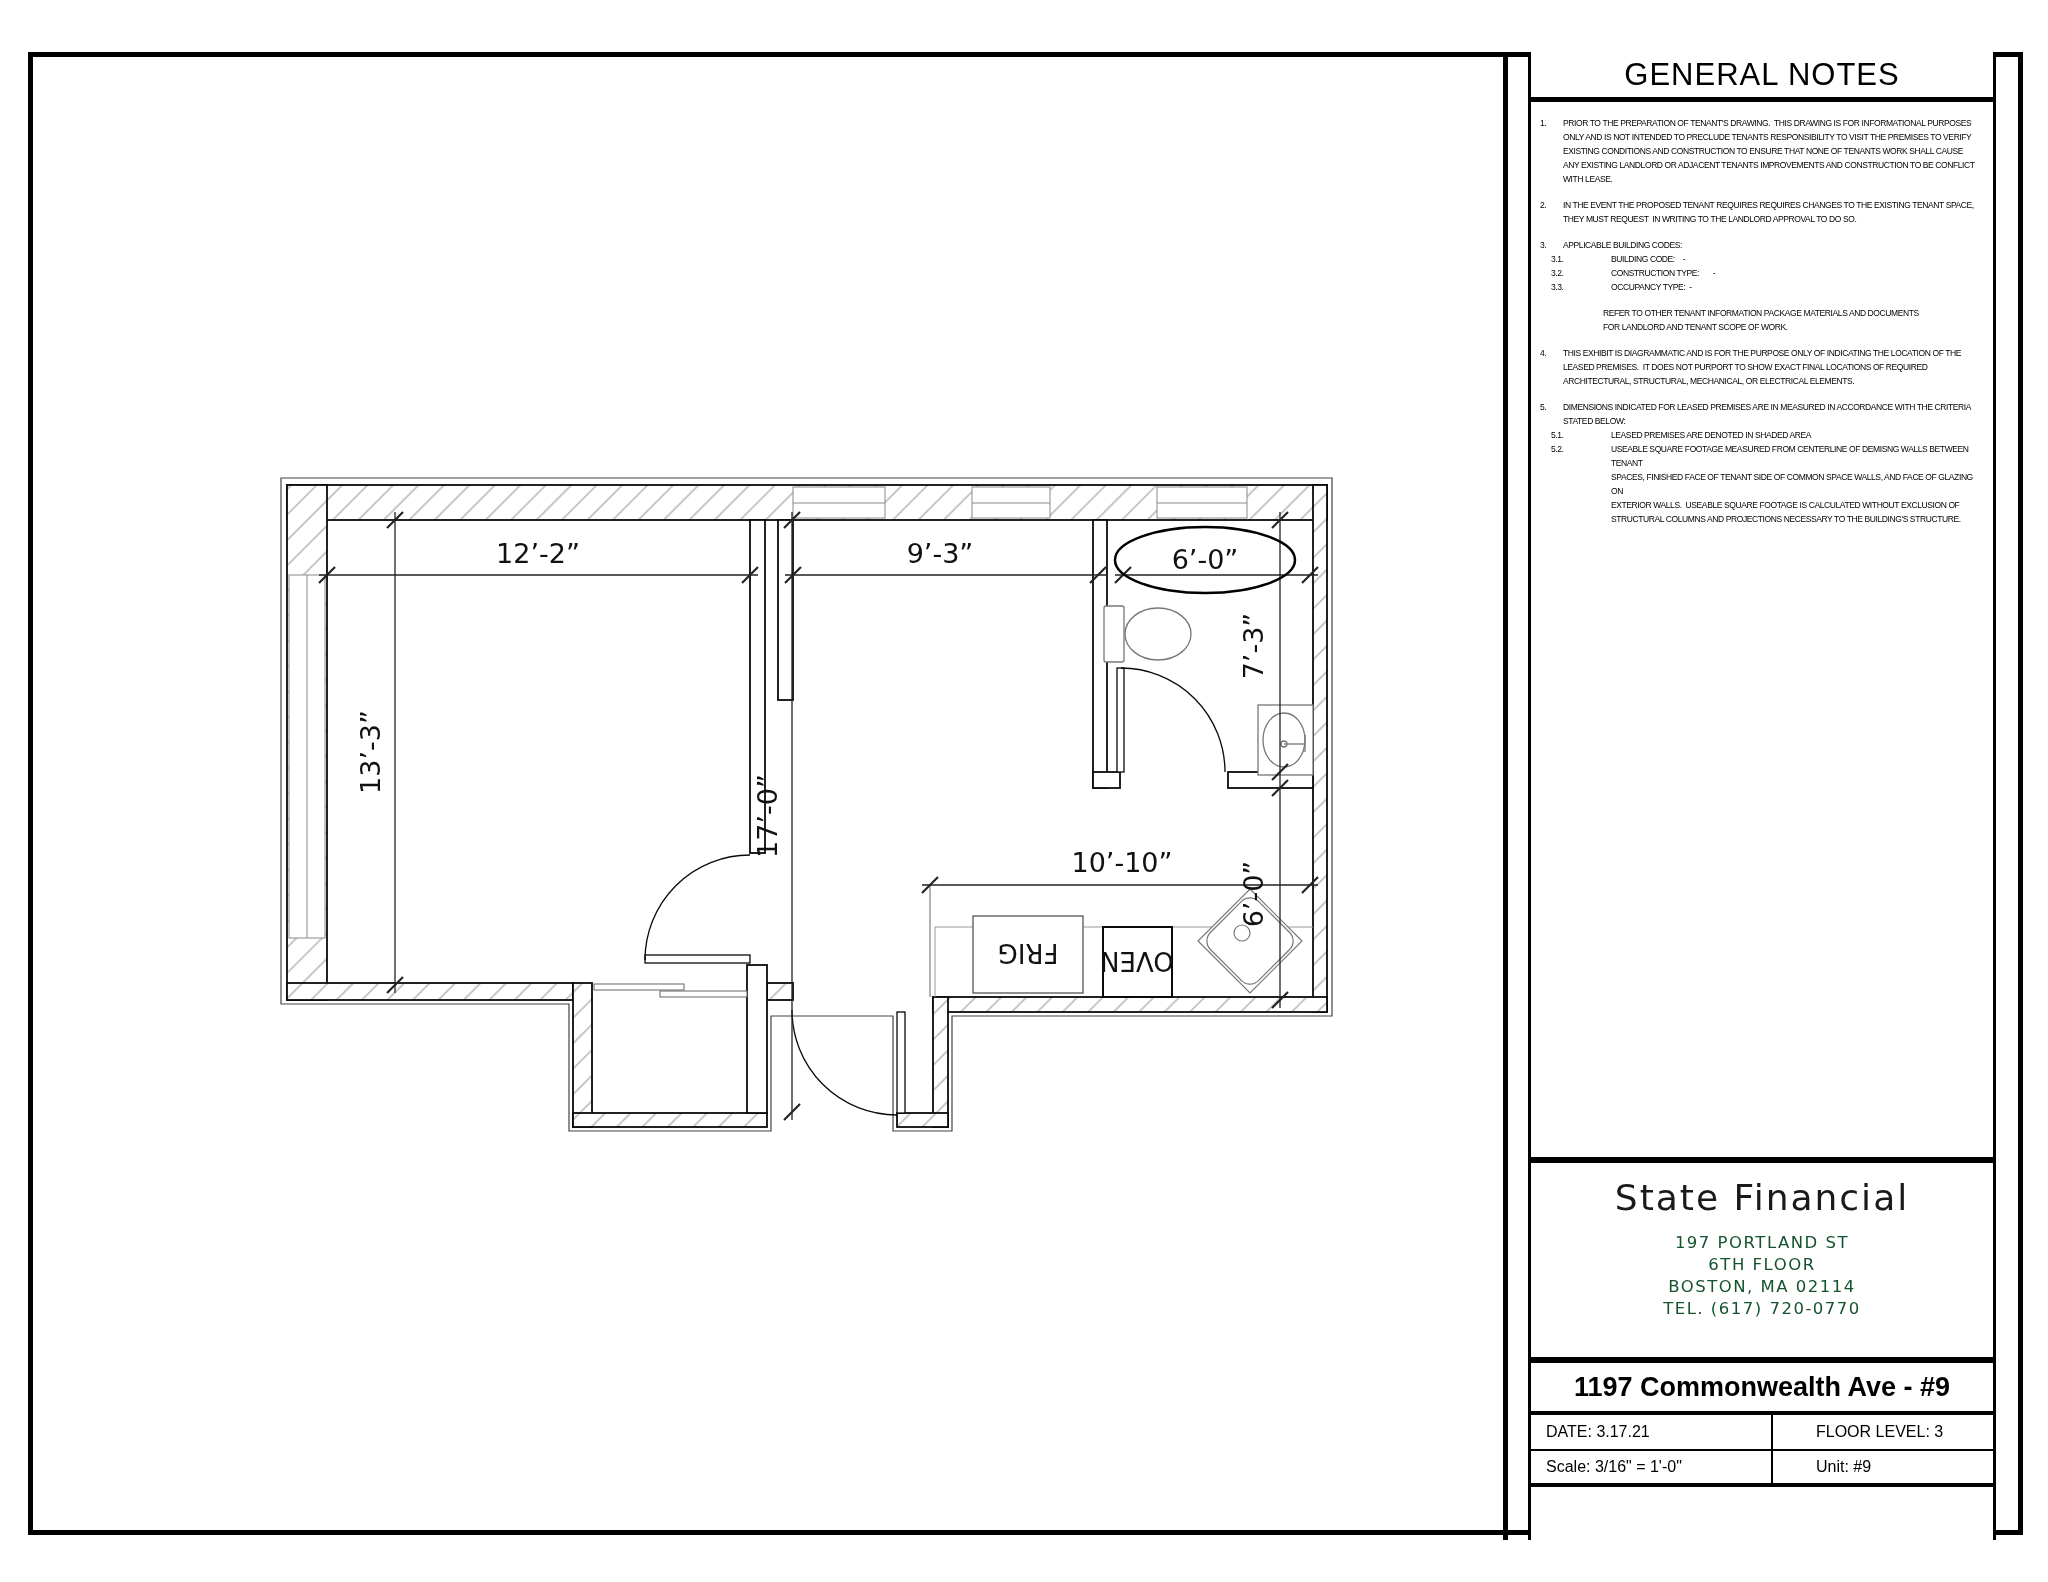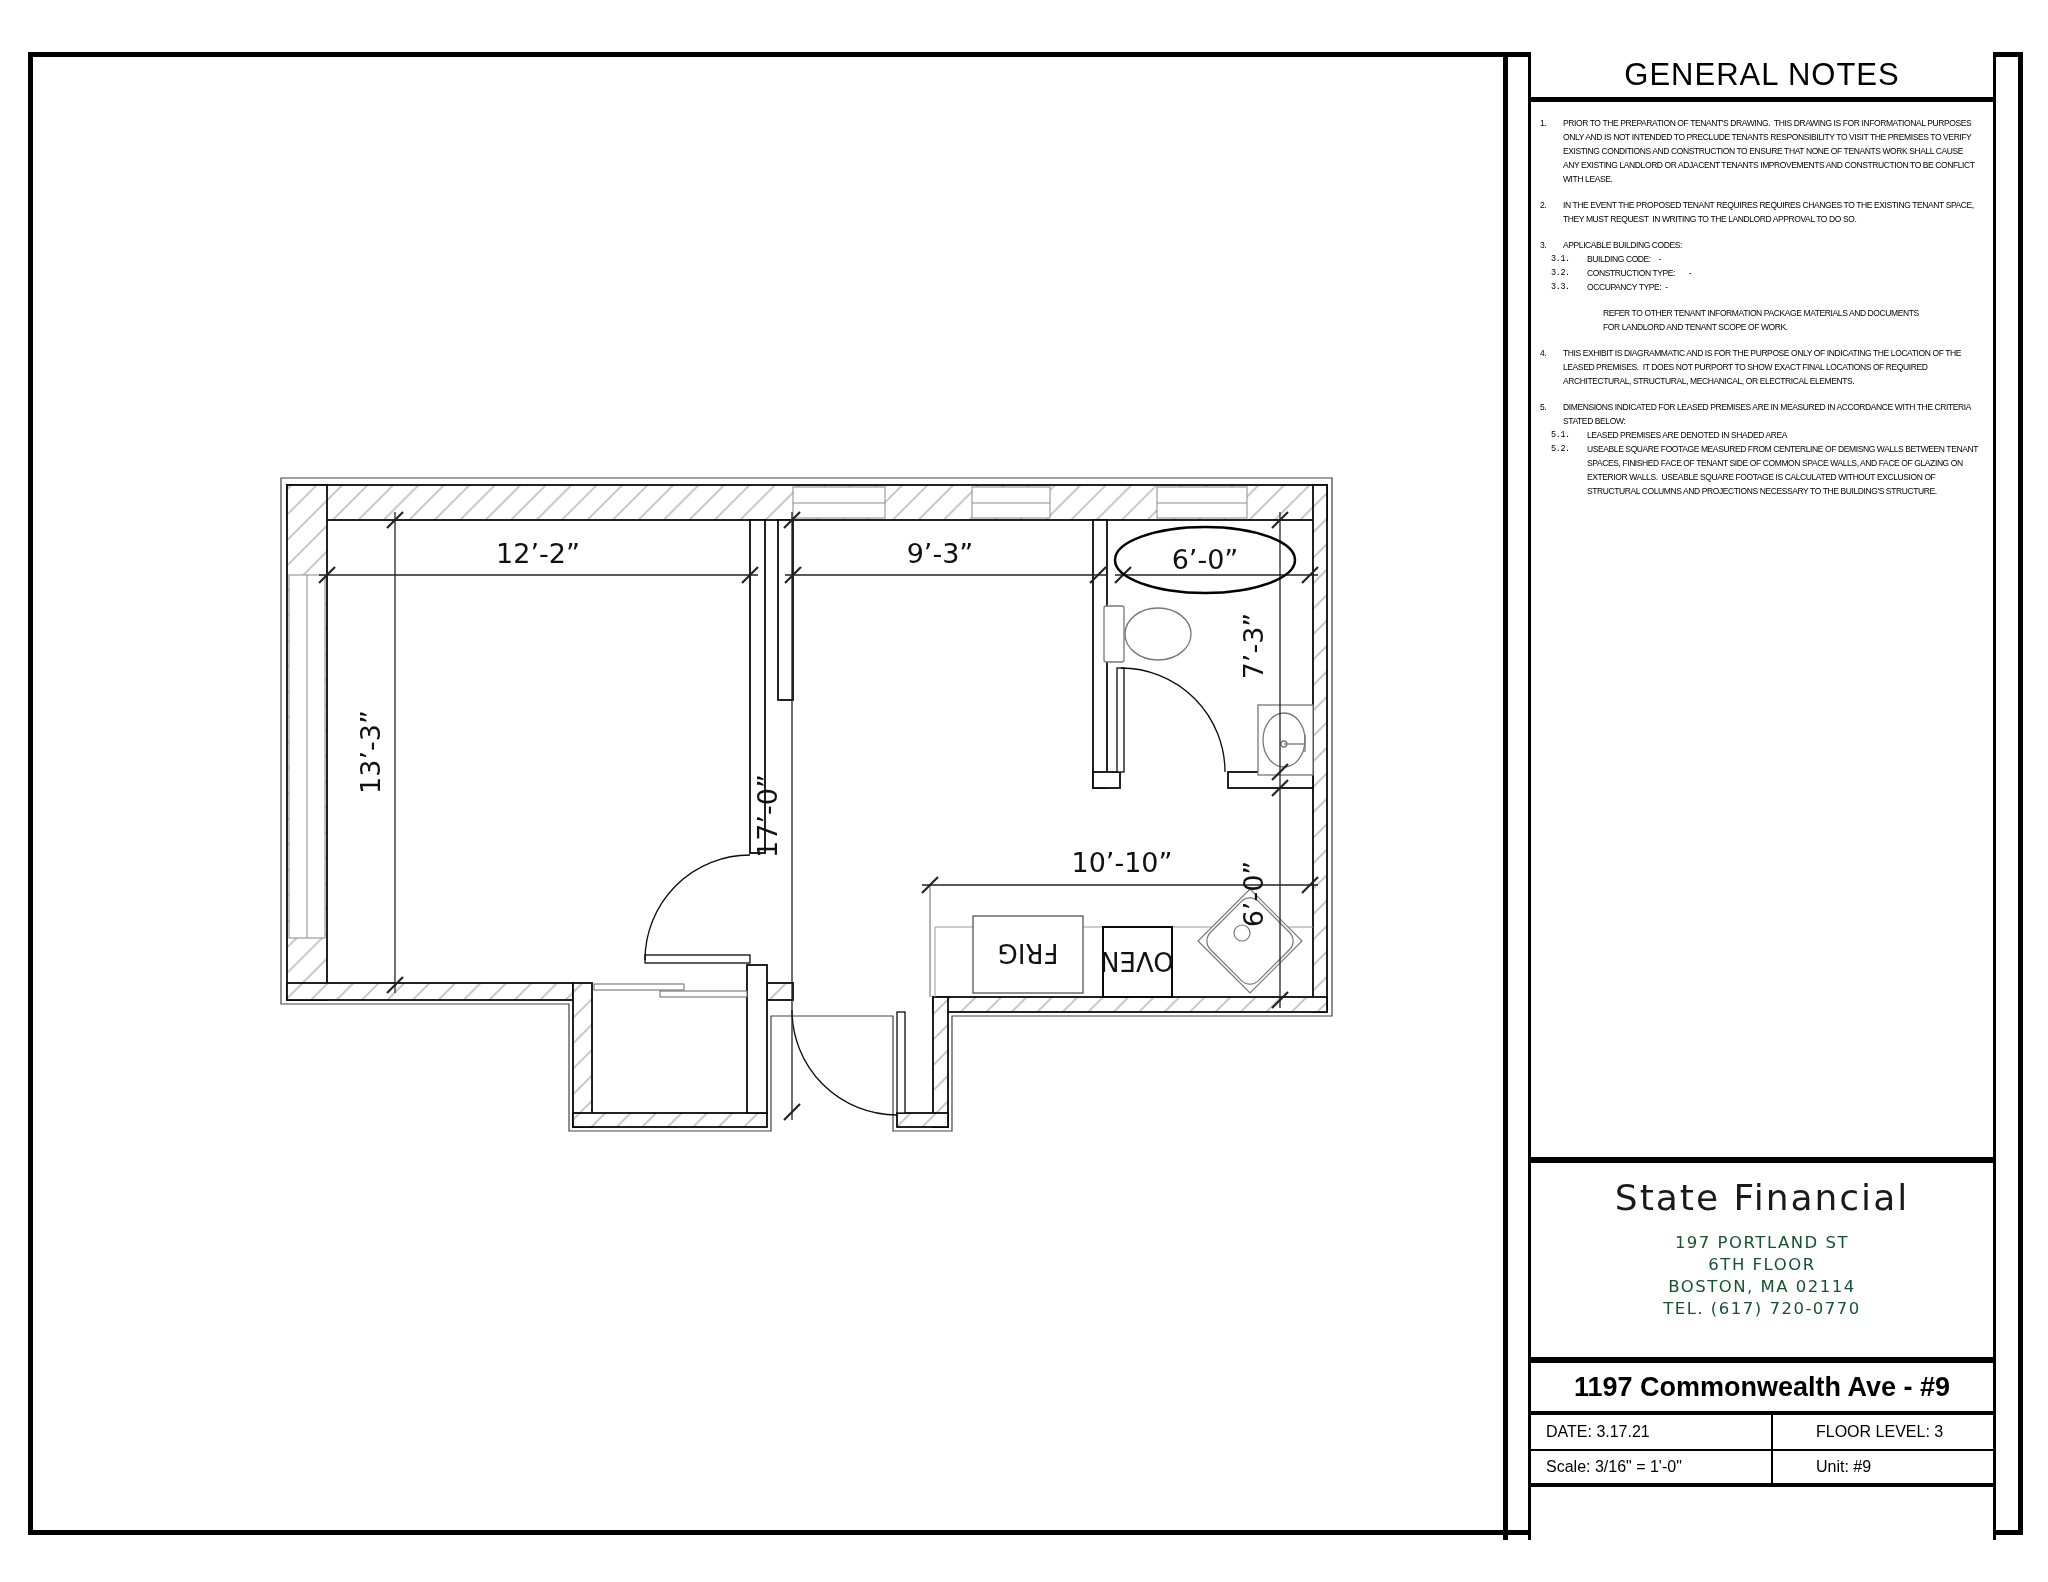--- a/index.html
+++ b/index.html
@@ -28,22 +28,22 @@
   .gn-head span{font-size:31px;letter-spacing:1px;}
   .notes{
     height:1061px;box-sizing:border-box;border-bottom:6px solid #000;
     padding:14px 10px 0 6px;
     font-size:8.5px;letter-spacing:-0.4px;line-height:14px;
   }
   .note{display:flex;margin-bottom:12px;}
   .note-num{flex:none;width:26px;padding-left:3px;box-sizing:border-box;}
   .note-text{flex:1;white-space:pre-wrap;}
   .sub{display:flex;margin:0 0 0 14px;}
-  .sub-num{flex:none;width:36px;font-family:Liberation Mono, monospace;}
-  .sub-text{flex:1;white-space:pre-wrap;}
+  .sub-num{flex:none;width:36px;}
+  .sub-text{flex:1;white-space:pre-wrap;margin-left:24px;}
   .note-extra{margin:12px 0 0 66px;white-space:pre-wrap;}
   
   .logo-block{
     height:186px;box-sizing:border-box;border-bottom:6px solid #000;
     text-align:center;font-family:"DejaVu Sans", sans-serif;
   }
   .company{margin-top:14px;font-size:36px;letter-spacing:2px;color:#1a1a1a;}
   .addr{margin-top:14px;font-size:16.5px;line-height:22px;letter-spacing:1.5px;color:#14532d;}
   .proj-title{
     height:52px;box-sizing:border-box;border-bottom:4px solid #000;

